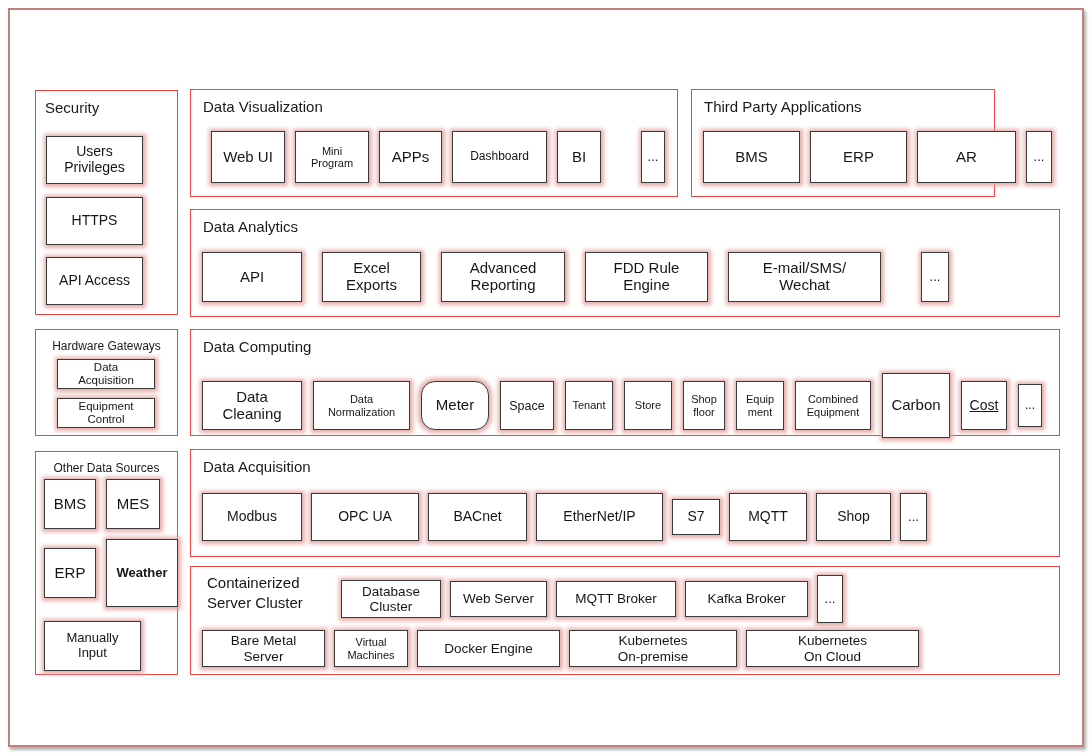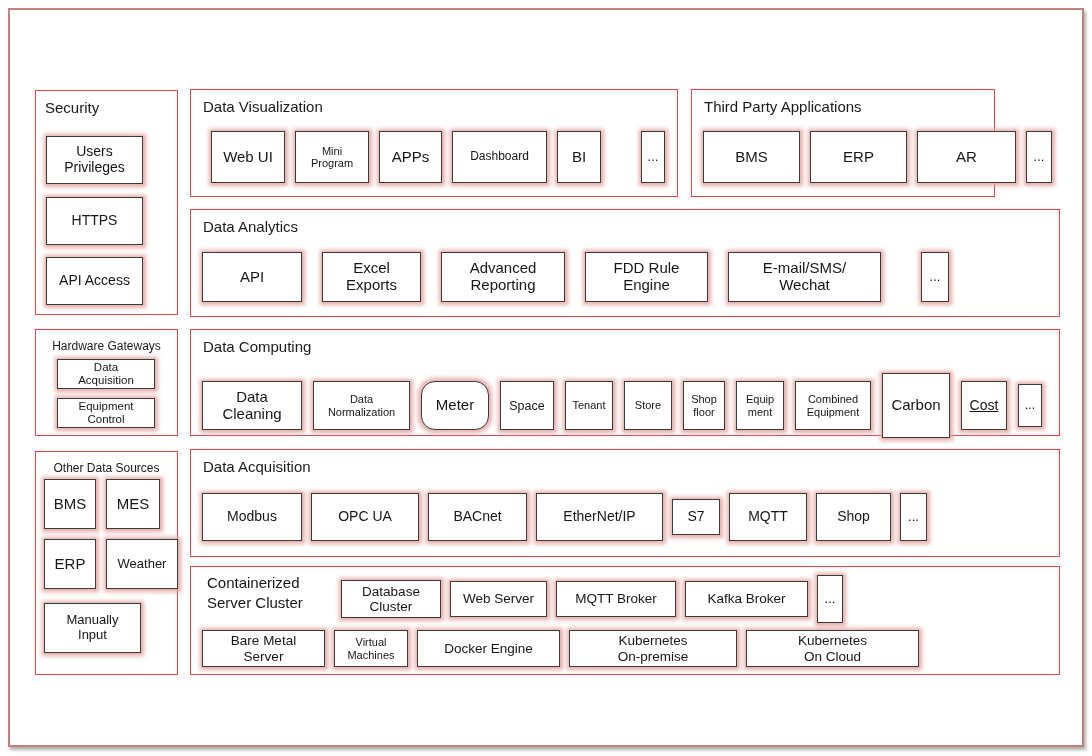--- a/index.html
+++ b/index.html
@@ -114,21 +114,21 @@
 </div>
 
 <div class="section" style="left:35px;top:451px;width:143px;height:224px;">
   <div class="stitle sm">Other Data Sources</div>
   <div class="row" style="margin-top:4px;padding-left:8px;gap:10px;">
     <div class="box" style="width:52px;height:50px;font-size:15px;">BMS</div>
     <div class="box" style="width:54px;height:50px;font-size:15px;">MES</div>
   </div>
   <div class="row" style="margin-top:10px;padding-left:8px;gap:10px;">
     <div class="box" style="width:52px;height:50px;font-size:15px;">ERP</div>
-    <div class="box" style="width:72px;height:50px;font-size:13px;">Weather</div>
+    <div class="box" style="width:72px;height:68px;font-size:13px;font-weight:bold;">Weather</div>
   </div>
   <div class="box" style="width:97px;height:50px;margin:14px 0 0 8px;font-size:13px;">Manually
 Input</div>
 </div>
 
 <div class="section" style="left:190px;top:449px;width:870px;height:108px;">
   <div class="stitle">Data Acquisition</div>
   <div class="row" style="margin-top:18px;padding-left:11px;gap:9px;">
     <div class="box" style="width:100px;height:48px;font-size:14px;">Modbus</div>
     <div class="box" style="width:108px;height:48px;font-size:14px;">OPC UA</div>

